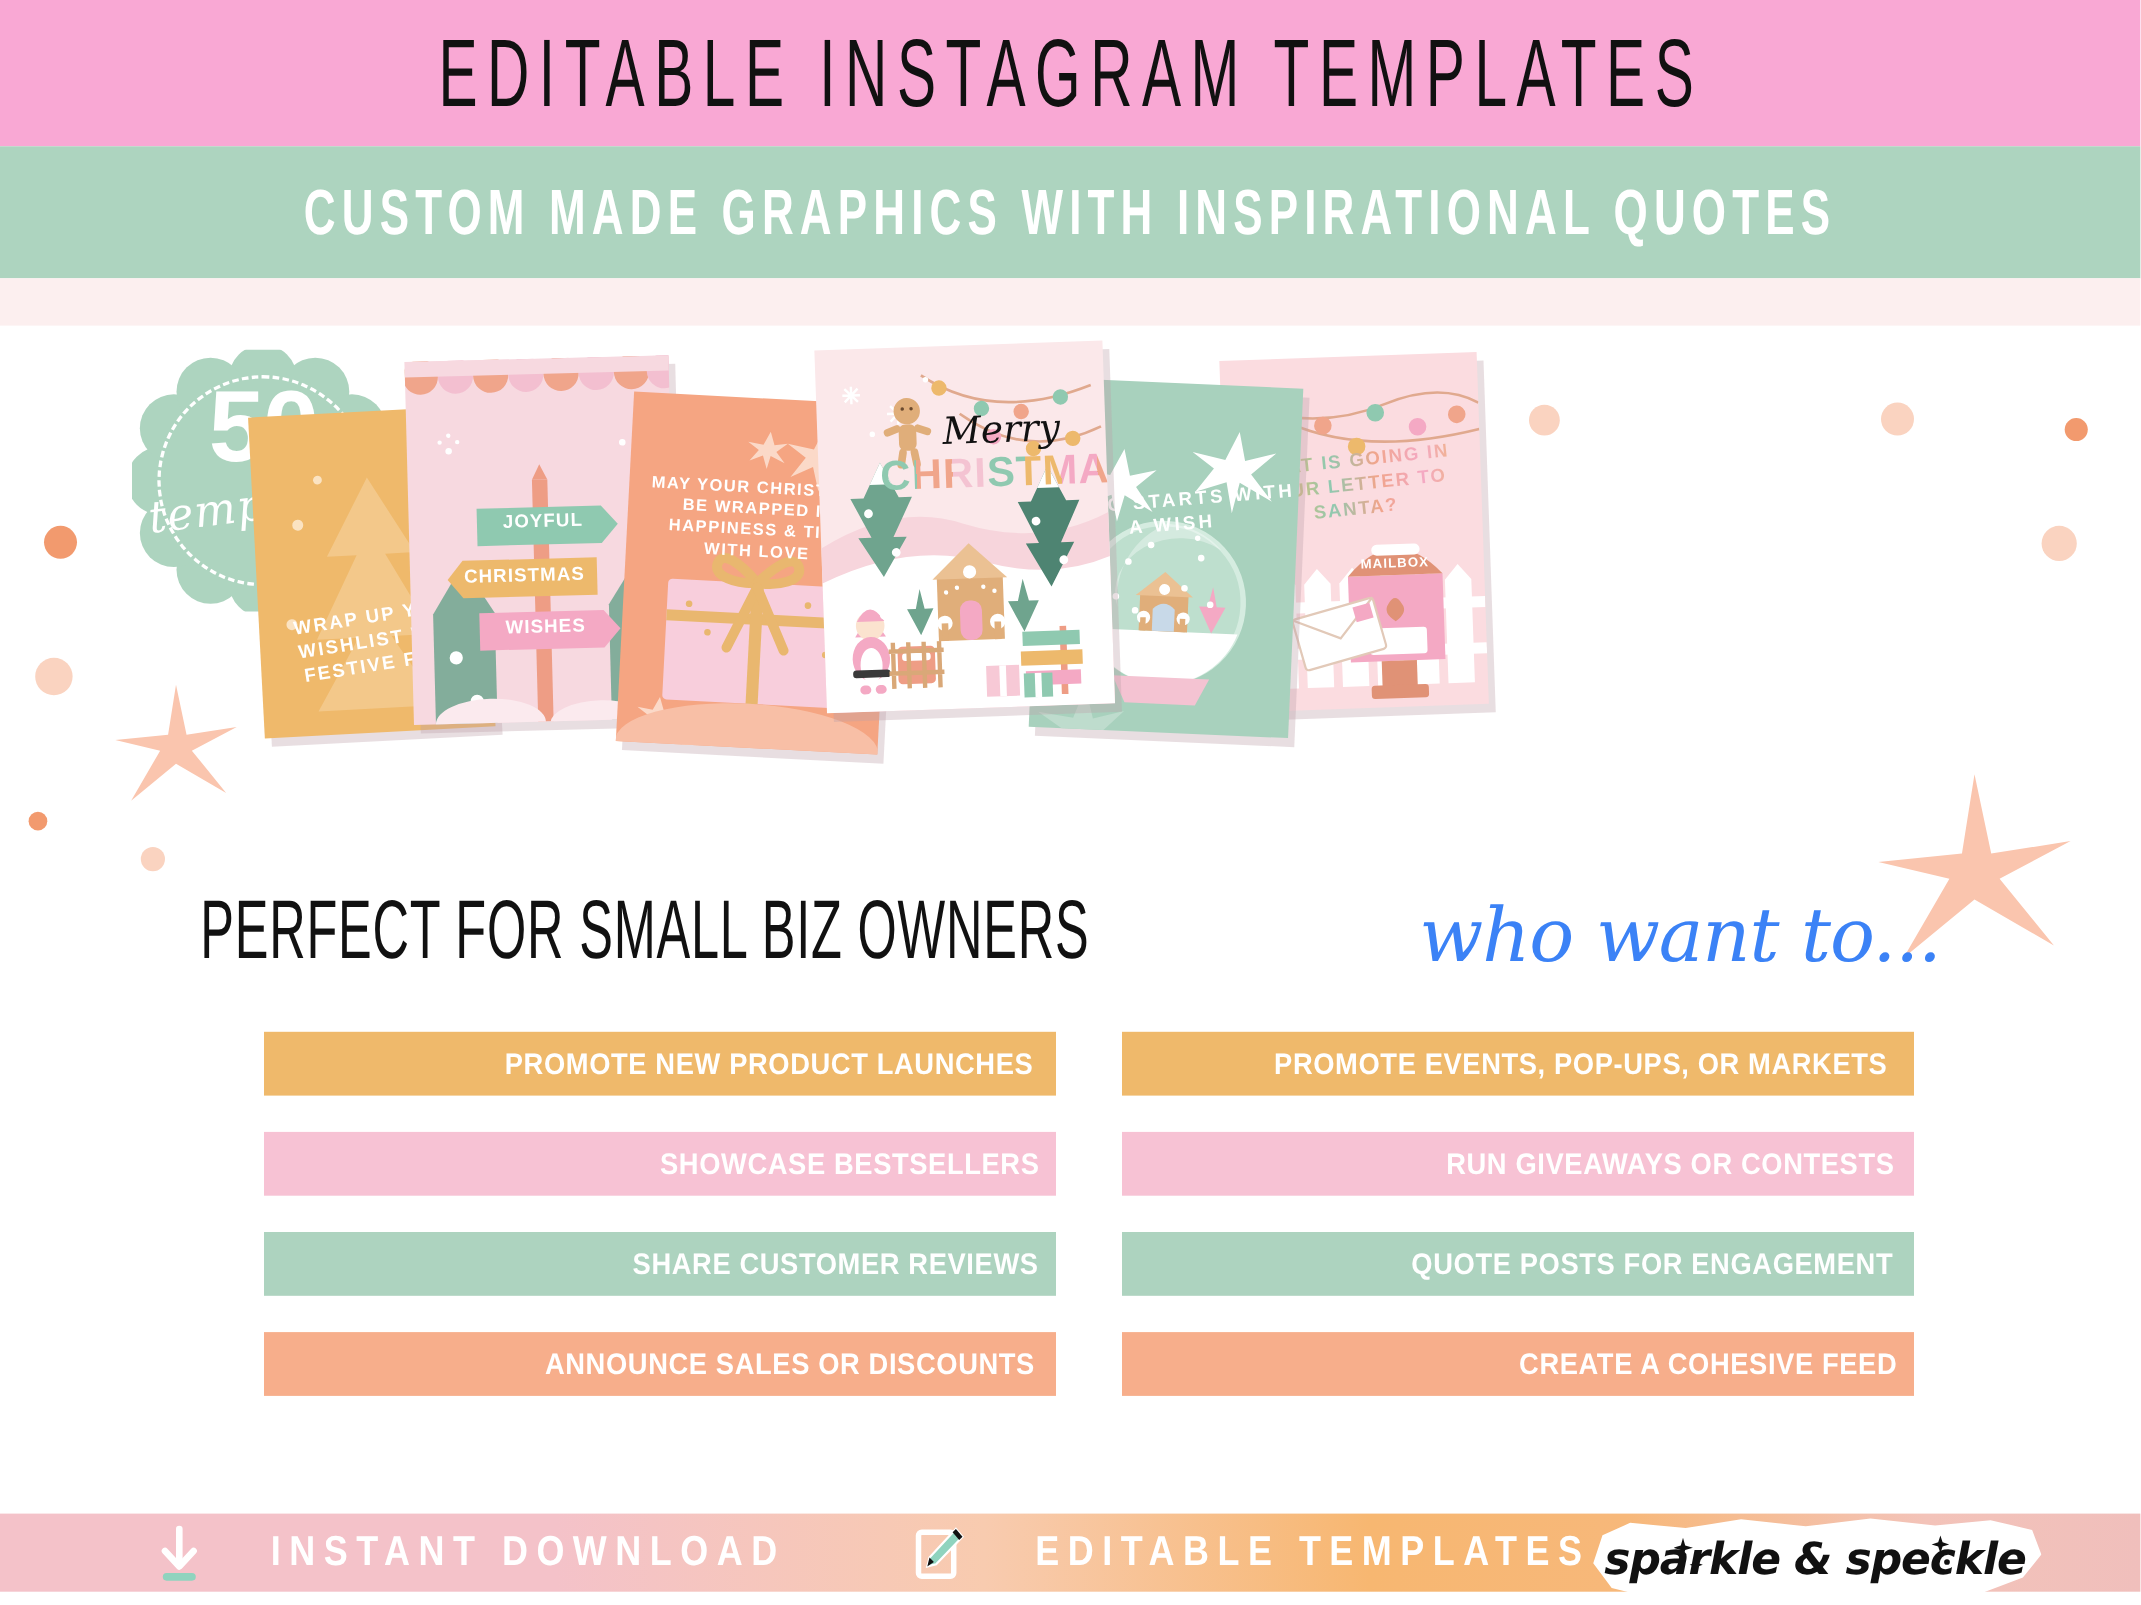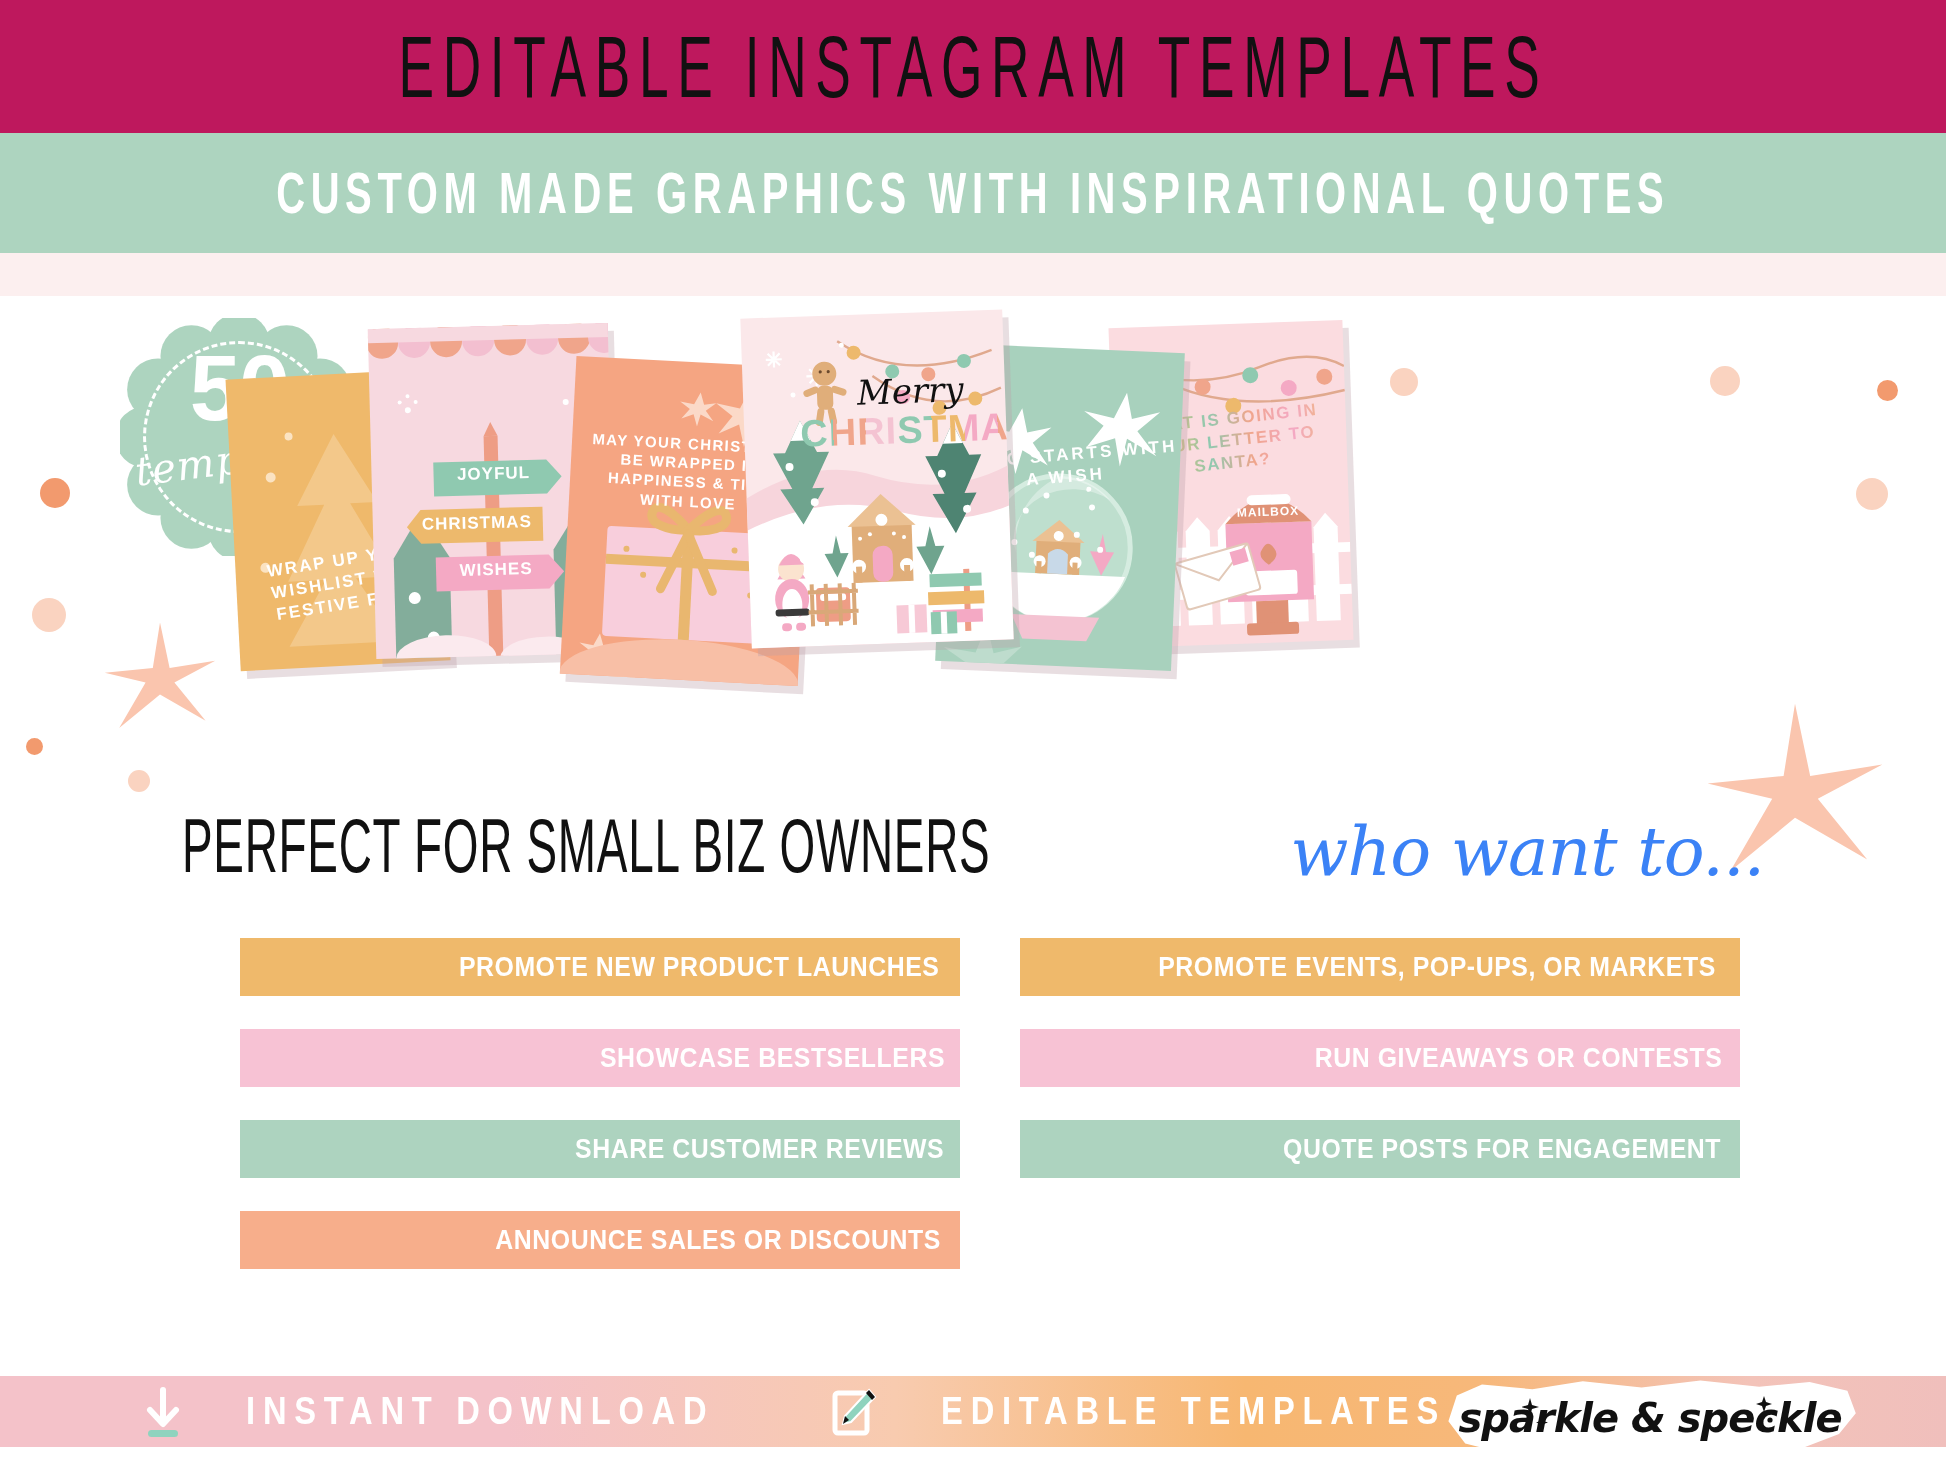--- a/index.html
+++ b/index.html
@@ -6,21 +6,21 @@
   body{
     width:1946px;height:1459px;overflow:hidden;position:relative;
     background:#ffffff;
     font-family:"Liberation Sans", sans-serif;
   }
   .page{position:absolute;inset:0;}
 
   
   .band-top{
     position:absolute;left:0;top:0;width:1946px;height:133px;
-    background:#be185d;
+    background:#f9a8d4;
     display:flex;align-items:center;justify-content:center;
   }
   .headline{
     font-family:"Liberation Sans Narrow","Liberation Sans",sans-serif;
     font-size:74px;letter-spacing:12px;color:#111111;
     font-weight:400;transform:scaleX(0.72) scaleY(1.18);
     transform-origin:center;white-space:nowrap;
   }
   .band-green{
     position:absolute;left:0;top:133px;width:1946px;height:120px;
@@ -457,20 +457,23 @@
     <div class="bar-col" style="margin-left:30px;">
       <div class="bar" style="background:#EFB96B;width:720px;">
         <span>PROMOTE EVENTS, POP-UPS, OR MARKETS</span>
       </div>
       <div class="bar" style="background:#F7C2D4;width:720px;">
         <span>RUN GIVEAWAYS OR CONTESTS</span>
       </div>
       <div class="bar" style="background:#ADD3BF;width:720px;">
         <span>QUOTE POSTS FOR ENGAGEMENT</span>
       </div>
+      <div class="bar" style="background:#F7AE8B;width:720px;">
+        <span>CREATE A COHESIVE FEED</span>
+      </div>
     </div>
   </div>
 
   <div class="footer">
 
     <div class="foot-item" style="margin-left:140px;">
       <svg width="46" height="52" viewBox="0 0 46 52">
         <path d="M23 4 v28" stroke="#fff" stroke-width="6" stroke-linecap="round" fill="none"></path>
         <path d="M10 24 L23 38 L36 24" stroke="#fff" stroke-width="6" fill="none" stroke-linecap="round" stroke-linejoin="round"></path>
         <rect x="8" y="44" width="30" height="7" rx="3.5" fill="#8FD3BE"></rect>

